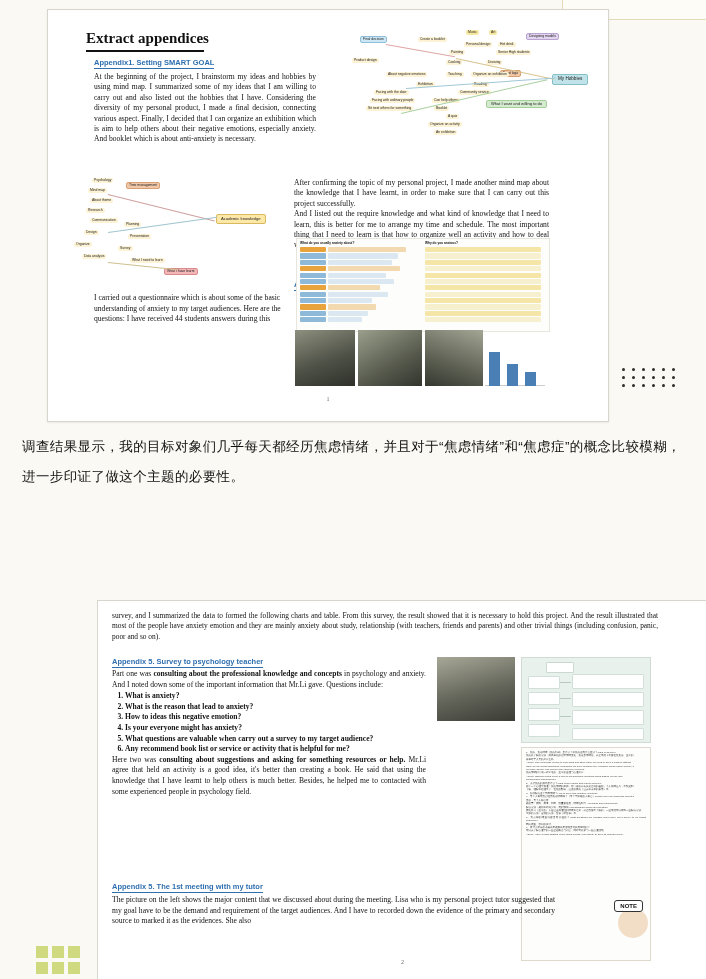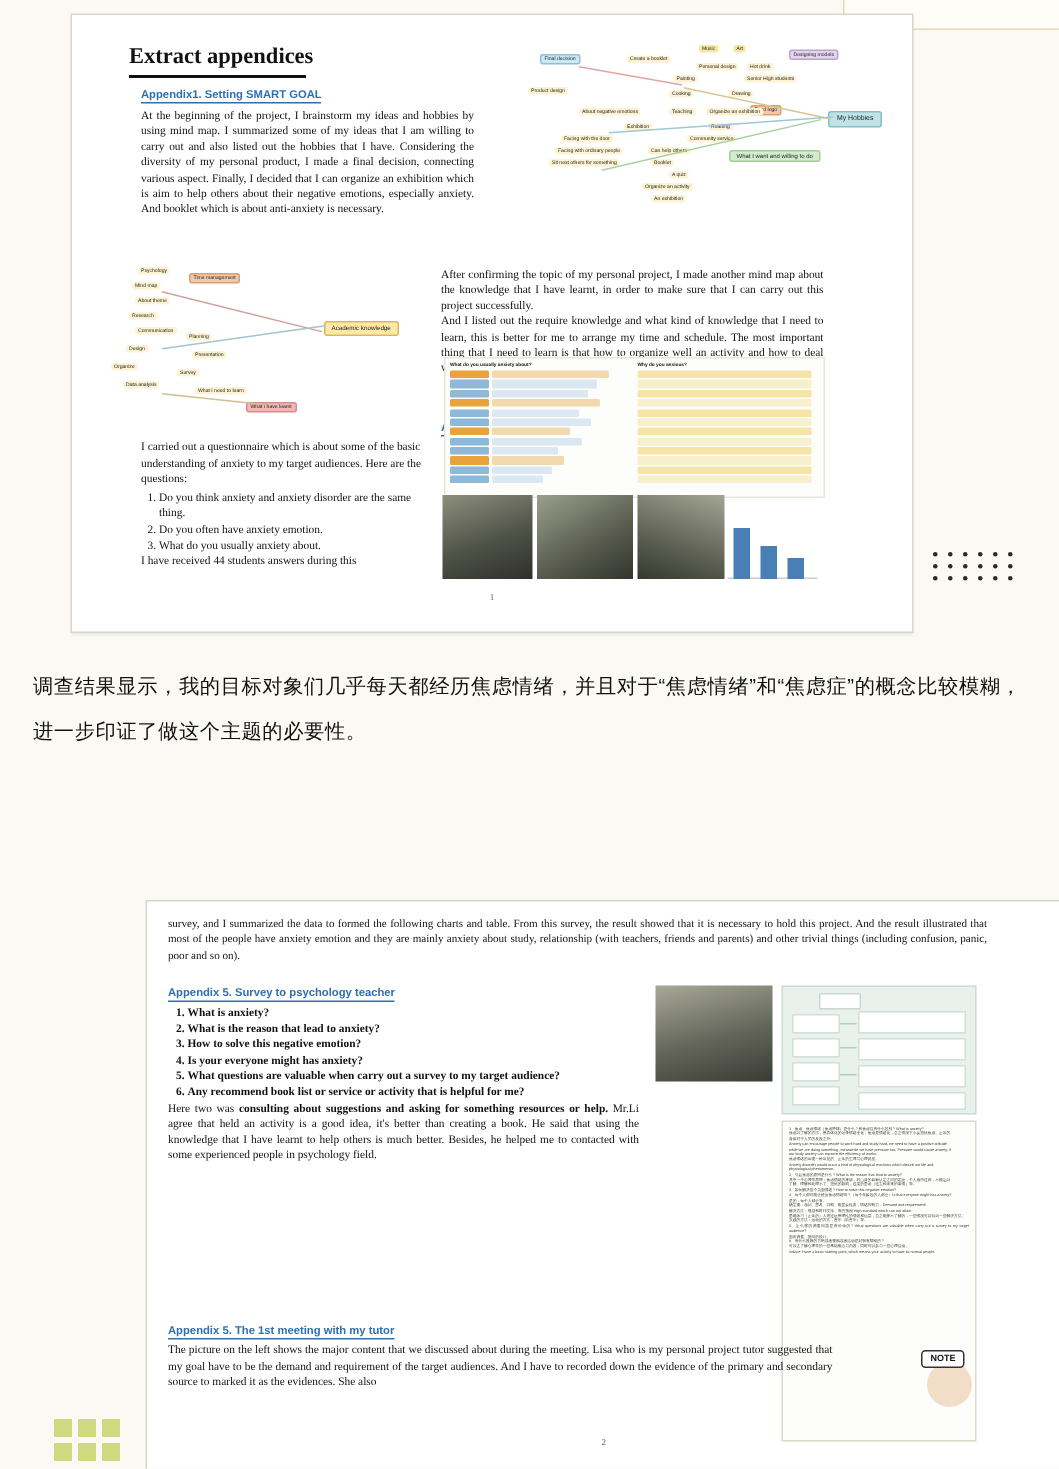--- a/index.html
+++ b/index.html
@@ -131,21 +131,21 @@
 
   
   .cn{
     position:absolute;
     font-family:"Liberation Sans", sans-serif;
     font-size:13.5px;
     line-height:30px;
     color:#111;
     letter-spacing:0.4px;
   }
-  .cn1{left:22px; top:443px; width:664px;}
+  .cn1{left:22px; top:432px; width:664px;}
   .cn2{left:22px; top:519px; width:664px;}
   .cn b{font-weight:bold;}
 
   
   .slide2{
     position:absolute;
     left:97px; top:600px;
     width:609px; height:379px;
     background:#ffffff;
     border:1px solid #d8d5cc;
@@ -389,25 +389,20 @@
       <div class="minichart" style="left:0;bottom:2px;width:60px;height:48px;">
         <div class="mcaxis" style="width:60px;"></div>
         <div class="mcbar" style="left:4px;width:11px;height:34px;"></div>
         <div class="mcbar" style="left:22px;width:11px;height:22px;"></div>
         <div class="mcbar" style="left:40px;width:11px;height:14px;"></div>
       </div>
     </div>
 
     <div class="s1-body3">
       <span>I carried out a questionnaire which is about some of the basic understanding of anxiety to my target audiences. Here are the questions:</span>
-      <ol>
-        <li>Do you think anxiety and anxiety disorder are the same thing.</li>
-        <li>Do you often have anxiety emotion.</li>
-        <li>What do you  usually anxiety about.</li>
-      </ol>
       <span>I have received 44 students answers during this</span>
     </div>
 
     <div class="s1-pagenum">1</div>
   </div>
 
   <div class="dots">
     <div class="dot" style="left:0px;top:0px;"></div>
       <div class="dot" style="left:10px;top:0px;"></div>
       <div class="dot" style="left:20px;top:0px;"></div>
@@ -432,24 +427,27 @@
 
   <div class="slide2">
 
     <div class="s2-intro">survey, and I summarized the data to formed the following charts and table. From this survey, the result showed that it is necessary to hold this project. And the result illustrated that most of the people have anxiety emotion and they are mainly anxiety about study, relationship (with teachers, friends and parents) and other trivial things (including confusion, panic, poor and so on).</div>
 
     <div class="s2-appx3 appx">
       <span class="appx-ul">Appendix 5. Survey to psychology teacher</span>
     </div>
 
     <div class="s2-body1">
+      <div>
+        <span>Part one was </span><b>consulting about the professional knowledge and concepts</b><span> in psychology and anxiety. And I noted down some of the important information that Mr.Li gave. Questions include:</span>
+      </div>
       <ol>
         <li>What is anxiety?</li>
         <li>What is the reason that lead to anxiety?</li>
-        <li>How to solve this negative emotion?</li>
+        <li>How to ideas this negative emotion?</li>
         <li>Is your everyone might has anxiety?</li>
         <li>What questions are valuable when carry out a survey to my target audience?</li>
         <li>Any recommend book list or service or activity that is helpful for me?</li>
       </ol>
       <div>
         <span>Here two was </span><b>consulting about suggestions and asking for something resources or help.</b><span>  Mr.Li agree that held an activity is a good idea, it's better than creating a book. He said that using the knowledge that I have learnt to help others is much better. Besides, he helped me to contacted with some experienced people in psychology field.</span>
       </div>
     </div>
 
     <div class="ph-d" style="background:linear-gradient(165deg,#a7a897 0%,#63655a 55%,#3a3c35 100%);"></div>

